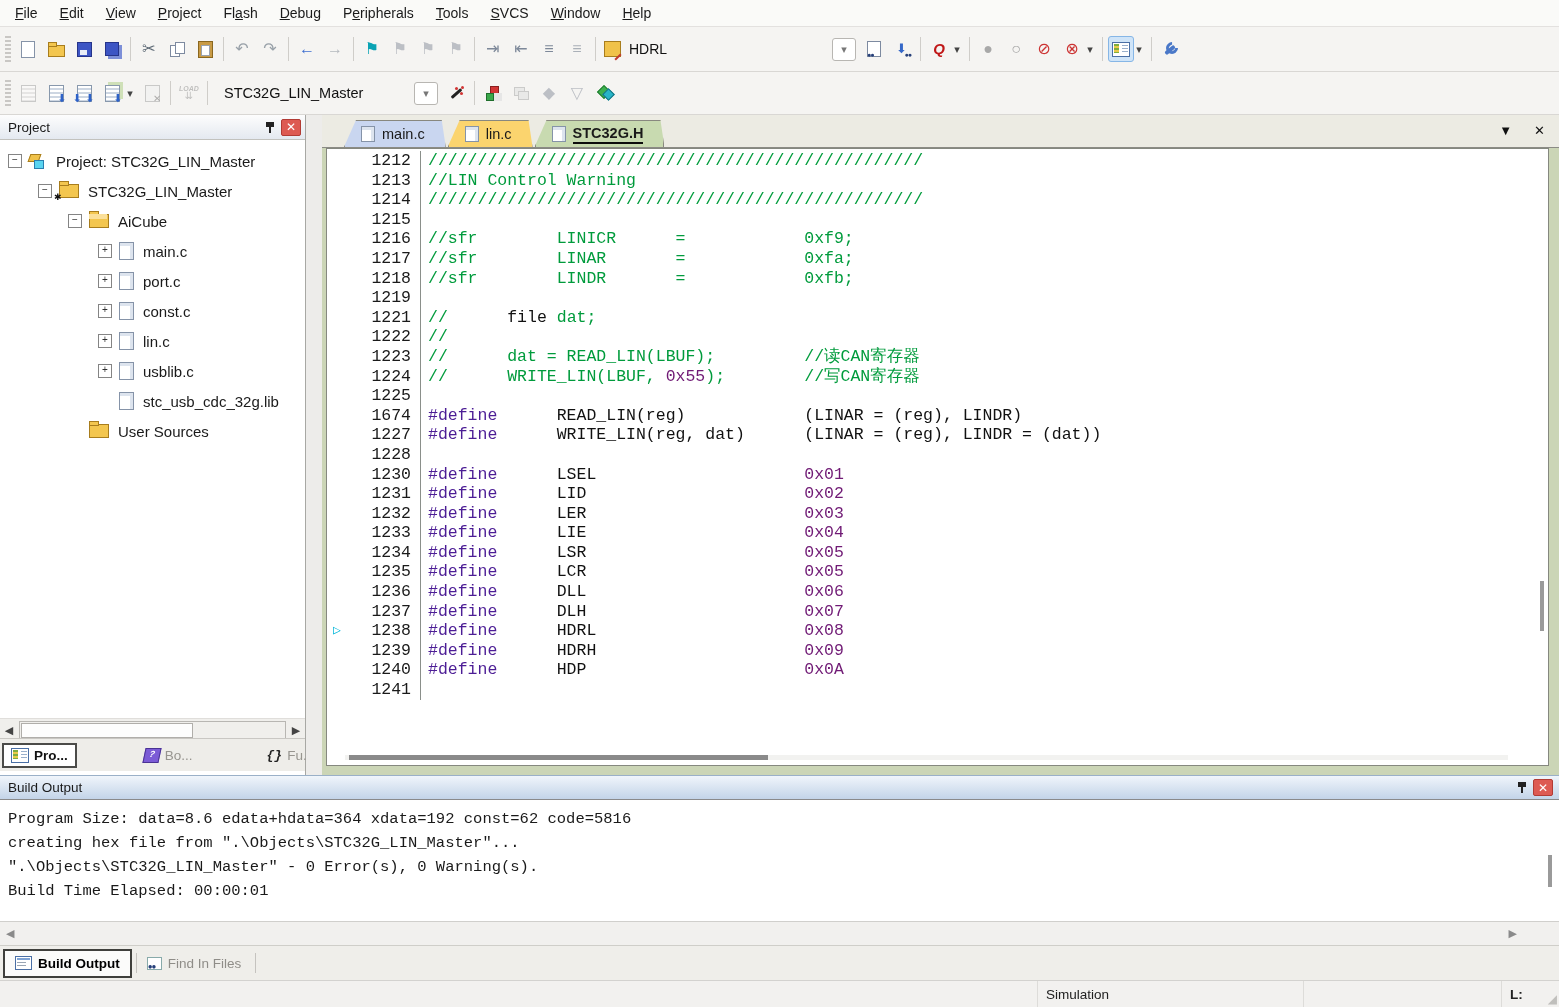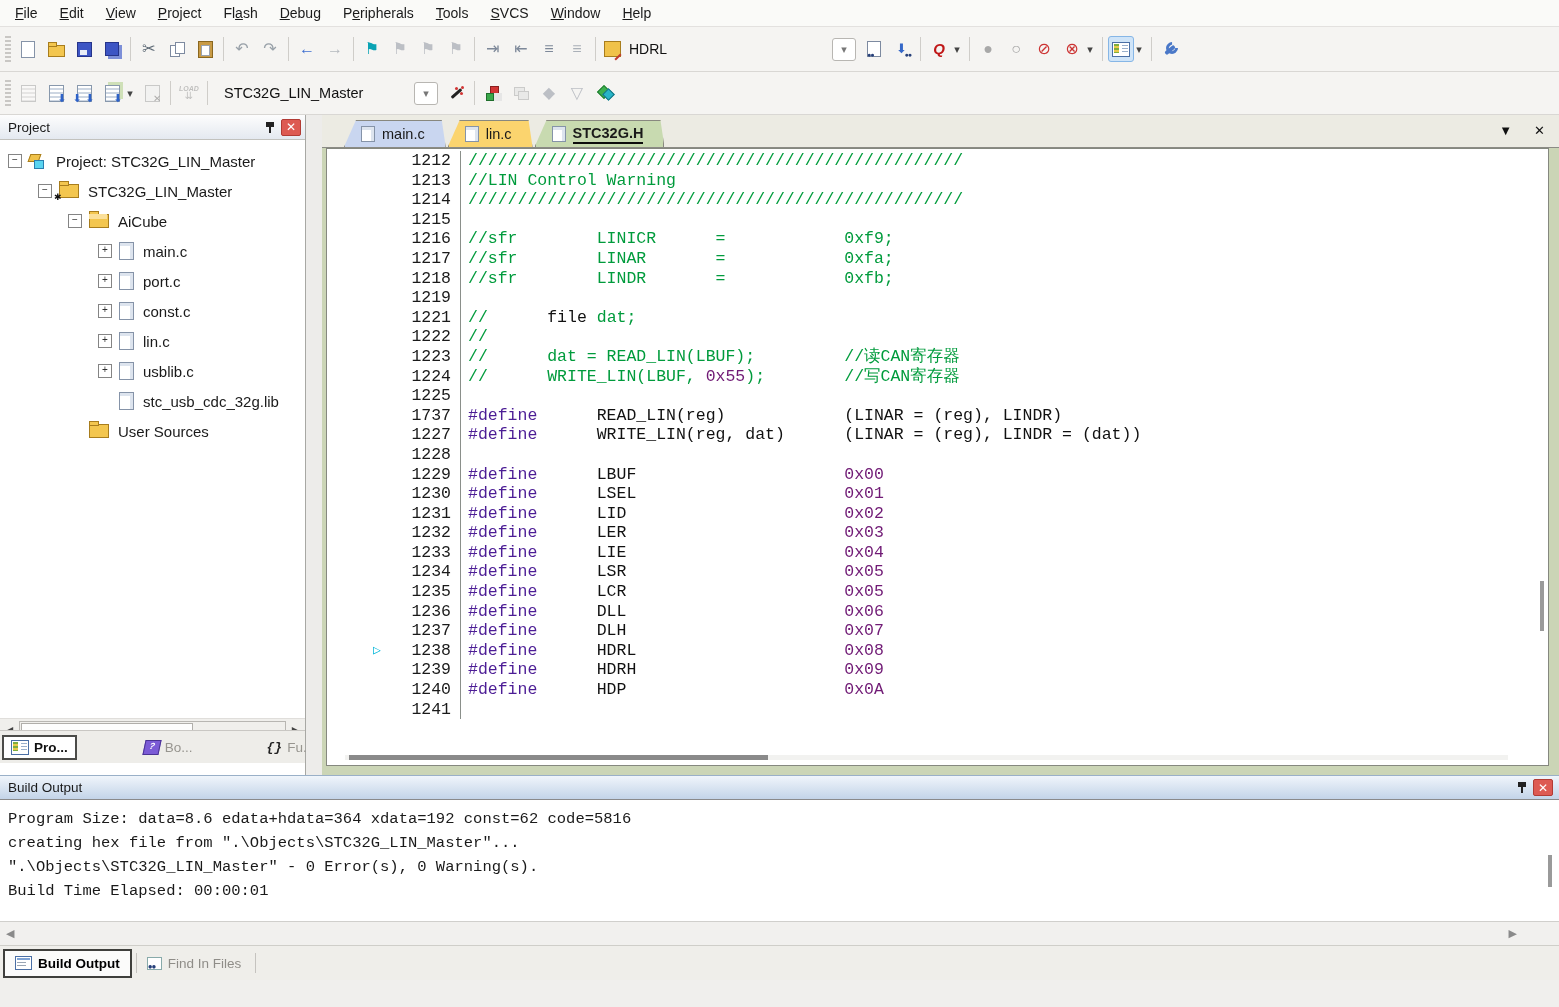--- a/index.html
+++ b/index.html
@@ -102,21 +102,21 @@
   .ti-folder,.ti-tfolder,.ti-folderc{position:relative;width:18px;height:12px;background:#f3c64f;border:1px solid #a87d1d;}
   .ti-folder:before,.ti-tfolder:before,.ti-folderc:before{content:"";position:absolute;left:-1px;top:-4px;width:8px;height:3px;background:#f3c64f;border:1px solid #a87d1d;}
   .ti-folder:after{content:"";position:absolute;left:-1px;top:-1px;width:18px;height:5px;background:#fbe09a;}
   .ti-tfolder:after{content:"✱";position:absolute;left:-6px;bottom:-5px;font-size:9px;color:#111;}
   .ti-file{position:relative;width:13px;height:16px;background:#fff;border:1px solid #8593a8;box-shadow:inset -3px 3px 0 #dde4ee;}
   .tlabel{white-space:nowrap;}
   .hscroll{position:absolute;left:0;bottom:33px;width:305px;height:23px;background:#f0efec;display:flex;align-items:center;border-top:1px solid #e0dedb;}
   .sb-btn{width:18px;text-align:center;color:#444;font-size:11px;}
   .sb-track{flex:1;height:17px;background:#f0efec;position:relative;border:1px solid #b8b6b2;margin:0 1px;}
   .sb-thumb{position:absolute;left:1px;top:1px;bottom:1px;width:64%;background:#fdfdfd;border:1px solid #b0aeaa;}
-  .panel-tabs{position:absolute;left:0;bottom:12px;width:305px;height:33px;background:#eeede9;border-top:1px solid #c9c7c3;
+  .panel-tabs{position:absolute;left:0;bottom:4px;width:305px;height:33px;background:#eeede9;border-top:1px solid #c9c7c3;
               display:flex;align-items:center;padding-left:2px;box-sizing:border-box;font-size:13.5px;gap:29px;}
   .ptab{display:flex;align-items:center;gap:5px;height:27px;padding:0 7px;color:#97958f;}
   .ptab.active{background:#fff;border:2px solid #4b4b48;color:#111;font-weight:bold;height:25px;box-sizing:border-box;}
   .ptab-sep{width:1px;height:18px;background:#c5c3bf;margin:0 1px;}
   .ic-book{position:relative;width:14px;height:13px;background:#7b5bd6;border:1px solid #4a3394;transform:skewX(-12deg);}
   .ic-book:after{content:"?";position:absolute;left:4px;top:0px;color:#fff;font-size:9px;font-weight:bold;}
   .ic-braces{font-size:13px;font-weight:bold;color:#222;font-family:"Liberation Mono",monospace;}
   .ic-zeroarr{font-size:12px;font-weight:bold;color:#222;}
   .ic-zeroarr i{font-style:normal;color:#3568c8;}
   .splitter{position:absolute;left:306px;top:0;width:16px;height:660px;background:#edecea;}
@@ -127,21 +127,21 @@
   .etab{display:flex;align-items:center;gap:7px;height:27px;padding:0 20px 0 16px;margin-right:2px;font-size:14.5px;
         clip-path:polygon(12px 0,calc(100% - 4px) 0,100% 100%,0 100%);border:1px solid #88887f;border-bottom:none;box-sizing:border-box;}
   .etab .ti-file{width:12px;height:14px;}
   .etab.c-blue{background:#c9d6f0;} .etab.c-yellow{background:#fbd46e;} .etab.c-green{background:#c8dab0;}
   .etab.active .elabel{font-weight:bold;border-bottom:2.5px solid #0d0d0d;padding-bottom:1px;}
   .etab-controls{position:absolute;right:14px;top:8px;display:flex;gap:22px;color:#111;}
   .etab-controls .ctl{font-size:13px;font-weight:bold;}
   .edit-frame{position:absolute;left:4px;top:33px;right:10px;bottom:9px;background:#fff;border:1px solid #85887f;overflow:hidden;}
   .code{position:absolute;left:0;top:2px;right:14px;height:592px;overflow:hidden;
         font-family:"Liberation Mono","DejaVu Sans Mono",monospace;font-size:16.5px;}
-  .crow{display:flex;height:19.6px;line-height:19.6px;white-space:pre;padding-left:40px;}
+  .crow{display:flex;height:19.6px;line-height:19.6px;white-space:pre;}
   .mk{width:20px;flex:none;color:#00b5d8;font-size:13px;text-align:center;}
   .ln{width:64px;flex:none;text-align:right;padding-right:9px;color:#1a1a1a;border-right:1px solid #8a8f8a;}
   .ctext{padding-left:7px;}
   .seg-cmt{color:#009b3c;} .seg-kw{color:#4c1d95;} .seg-num{color:#701a75;} .seg-txt{color:#111;} .seg-kwb{color:#111;}
   .edit-hscroll{position:absolute;left:18px;bottom:5px;right:40px;height:5px;background:#f2f2f0;}
   .edit-hscroll .thumb{position:absolute;left:4px;top:0;height:100%;width:36%;background:#8a8a8a;}
   .edit-vscroll{position:absolute;right:4px;top:10px;bottom:20px;width:6px;}
   .edit-vscroll .thumb{position:absolute;top:72%;right:0;width:4px;height:50px;background:#9a9a9a;}
   
   .bo-caption{position:absolute;left:0;top:775px;width:100%;height:25px;background:linear-gradient(#f0f5fb,#c3d4e8);
@@ -483,24 +483,23 @@
             <div class="crow"><span class="mk"></span><span class="ln">1215</span><span class="ctext"></span></div>
             <div class="crow"><span class="mk"></span><span class="ln">1216</span><span class="ctext"><span class="seg-cmt">//sfr        LINICR      =            0xf9;</span></span></div>
             <div class="crow"><span class="mk"></span><span class="ln">1217</span><span class="ctext"><span class="seg-cmt">//sfr        LINAR       =            0xfa;</span></span></div>
             <div class="crow"><span class="mk"></span><span class="ln">1218</span><span class="ctext"><span class="seg-cmt">//sfr        LINDR       =            0xfb;</span></span></div>
             <div class="crow"><span class="mk"></span><span class="ln">1219</span><span class="ctext"></span></div>
             <div class="crow"><span class="mk"></span><span class="ln">1221</span><span class="ctext"><span class="seg-cmt">//      </span><span class="seg-kwb">file</span><span class="seg-cmt"> dat;</span></span></div>
             <div class="crow"><span class="mk"></span><span class="ln">1222</span><span class="ctext"><span class="seg-cmt">//</span></span></div>
             <div class="crow"><span class="mk"></span><span class="ln">1223</span><span class="ctext"><span class="seg-cmt">//      dat = READ_LIN(LBUF);         //读CAN寄存器</span></span></div>
             <div class="crow"><span class="mk"></span><span class="ln">1224</span><span class="ctext"><span class="seg-cmt">//      WRITE_LIN(LBUF, </span><span class="seg-num">0x55</span><span class="seg-cmt">);        //写CAN寄存器</span></span></div>
             <div class="crow"><span class="mk"></span><span class="ln">1225</span><span class="ctext"></span></div>
-            <div class="crow"><span class="mk"></span><span class="ln">1737</span><span class="ctext"><span class="seg-kw">#define</span><span class="seg-txt">      READ_LIN(reg)            (LINAR = (reg), LINDR)</span></span></div>
+            <div class="crow"><span class="mk"></span><span class="ln">1674</span><span class="ctext"><span class="seg-kw">#define</span><span class="seg-txt">      READ_LIN(reg)            (LINAR = (reg), LINDR)</span></span></div>
             <div class="crow"><span class="mk"></span><span class="ln">1227</span><span class="ctext"><span class="seg-kw">#define</span><span class="seg-txt">      WRITE_LIN(reg, dat)      (LINAR = (reg), LINDR = (dat))</span></span></div>
             <div class="crow"><span class="mk"></span><span class="ln">1228</span><span class="ctext"></span></div>
-            <div class="crow"><span class="mk"></span><span class="ln">1229</span><span class="ctext"><span class="seg-kw">#define</span><span class="seg-txt">      LBUF                     </span><span class="seg-num">0x00</span></span></div>
             <div class="crow"><span class="mk"></span><span class="ln">1230</span><span class="ctext"><span class="seg-kw">#define</span><span class="seg-txt">      LSEL                     </span><span class="seg-num">0x01</span></span></div>
             <div class="crow"><span class="mk"></span><span class="ln">1231</span><span class="ctext"><span class="seg-kw">#define</span><span class="seg-txt">      LID                      </span><span class="seg-num">0x02</span></span></div>
             <div class="crow"><span class="mk"></span><span class="ln">1232</span><span class="ctext"><span class="seg-kw">#define</span><span class="seg-txt">      LER                      </span><span class="seg-num">0x03</span></span></div>
             <div class="crow"><span class="mk"></span><span class="ln">1233</span><span class="ctext"><span class="seg-kw">#define</span><span class="seg-txt">      LIE                      </span><span class="seg-num">0x04</span></span></div>
             <div class="crow"><span class="mk"></span><span class="ln">1234</span><span class="ctext"><span class="seg-kw">#define</span><span class="seg-txt">      LSR                      </span><span class="seg-num">0x05</span></span></div>
             <div class="crow"><span class="mk"></span><span class="ln">1235</span><span class="ctext"><span class="seg-kw">#define</span><span class="seg-txt">      LCR                      </span><span class="seg-num">0x05</span></span></div>
             <div class="crow"><span class="mk"></span><span class="ln">1236</span><span class="ctext"><span class="seg-kw">#define</span><span class="seg-txt">      DLL                      </span><span class="seg-num">0x06</span></span></div>
             <div class="crow"><span class="mk"></span><span class="ln">1237</span><span class="ctext"><span class="seg-kw">#define</span><span class="seg-txt">      DLH                      </span><span class="seg-num">0x07</span></span></div>
             <div class="crow"><span class="mk">▷</span><span class="ln">1238</span><span class="ctext"><span class="seg-kw">#define</span><span class="seg-txt">      HDRL                     </span><span class="seg-num">0x08</span></span></div>
             <div class="crow"><span class="mk"></span><span class="ln">1239</span><span class="ctext"><span class="seg-kw">#define</span><span class="seg-txt">      HDRH                     </span><span class="seg-num">0x09</span></span></div>
@@ -542,13 +541,19 @@
         <span>Build Output</span>
       </span>
       <span class="btab-sep"></span>
       <span class="btab">
         <i class="ic-binoc"></i>
         <span>Find In Files</span>
       </span>
       <span class="btab-sep"></span>
     </div>
 
+  <div class="statusbar">
+    <div class="sb-cell sb-sim">Simulation</div>
+    <div class="sb-cell sb-mid"></div>
+    <div class="sb-cell sb-l">L:</div>
+    <div class="sb-grip">◢</div>
+  </div>
 </div>
 
 </body></html>

